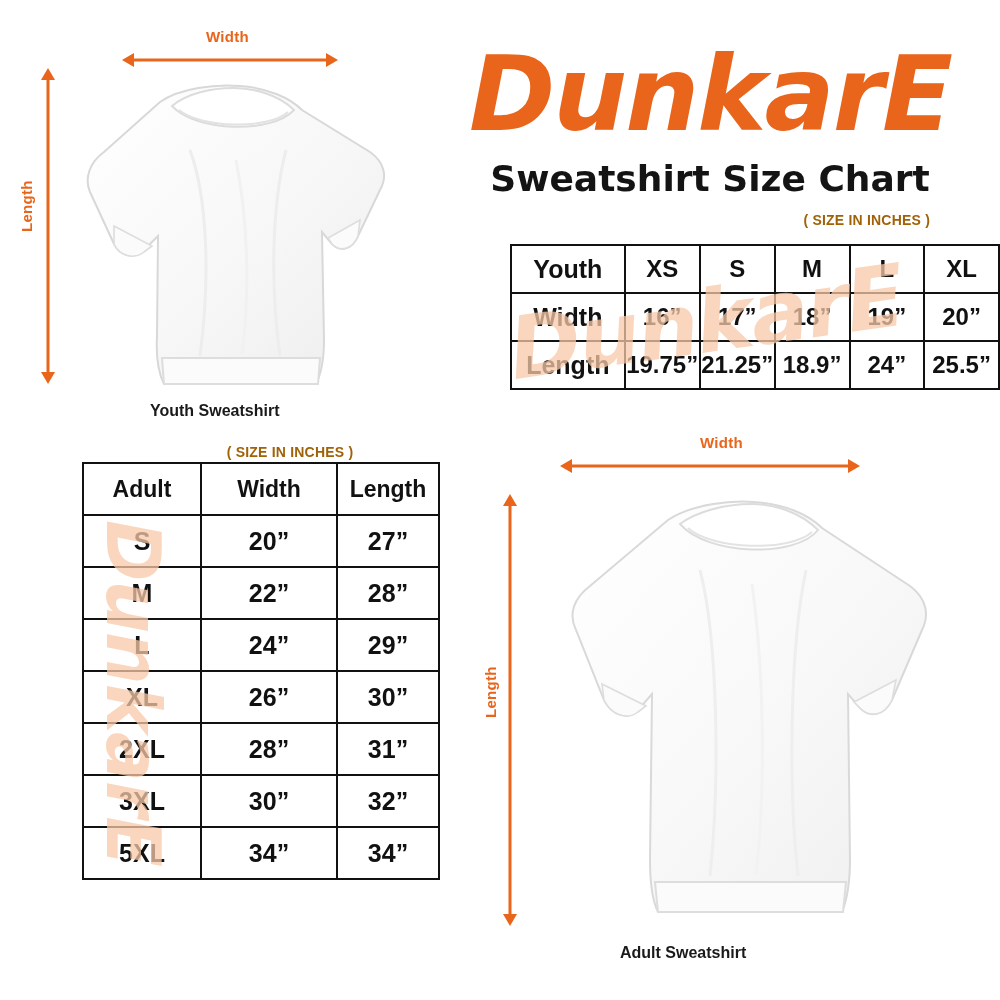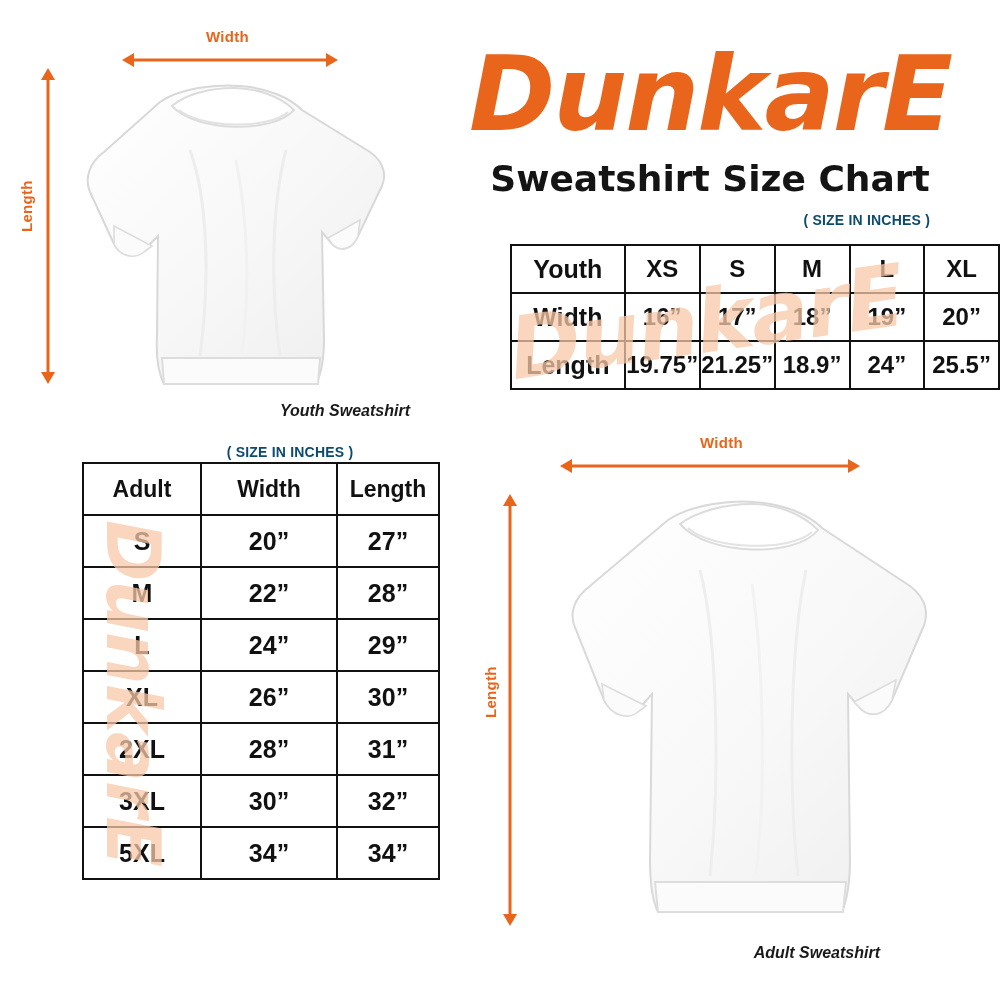--- a/index.html
+++ b/index.html
@@ -22,27 +22,26 @@
     color: #E8651B;
     font-family: "Liberation Sans", sans-serif;
     font-size: 15px;
     font-weight: 700;
     letter-spacing: .3px;
   }
   .caption {
     font-size: 16px;
     font-weight: 700;
     color: #1a1a1a;
-    text-align: right;
-    font-style: italic;
+    text-align: left;
   }
   .size-note {
     font-size: 14px;
     font-weight: 700;
-    color: #0c4a6e;
+    color: #a16207;
     text-align: center;
     letter-spacing: .2px;
   }
 
   
   .watermark {
     position: absolute;
     color: #F7C9A8;
     opacity: .75;
     font-family: "DejaVu Sans", sans-serif;

